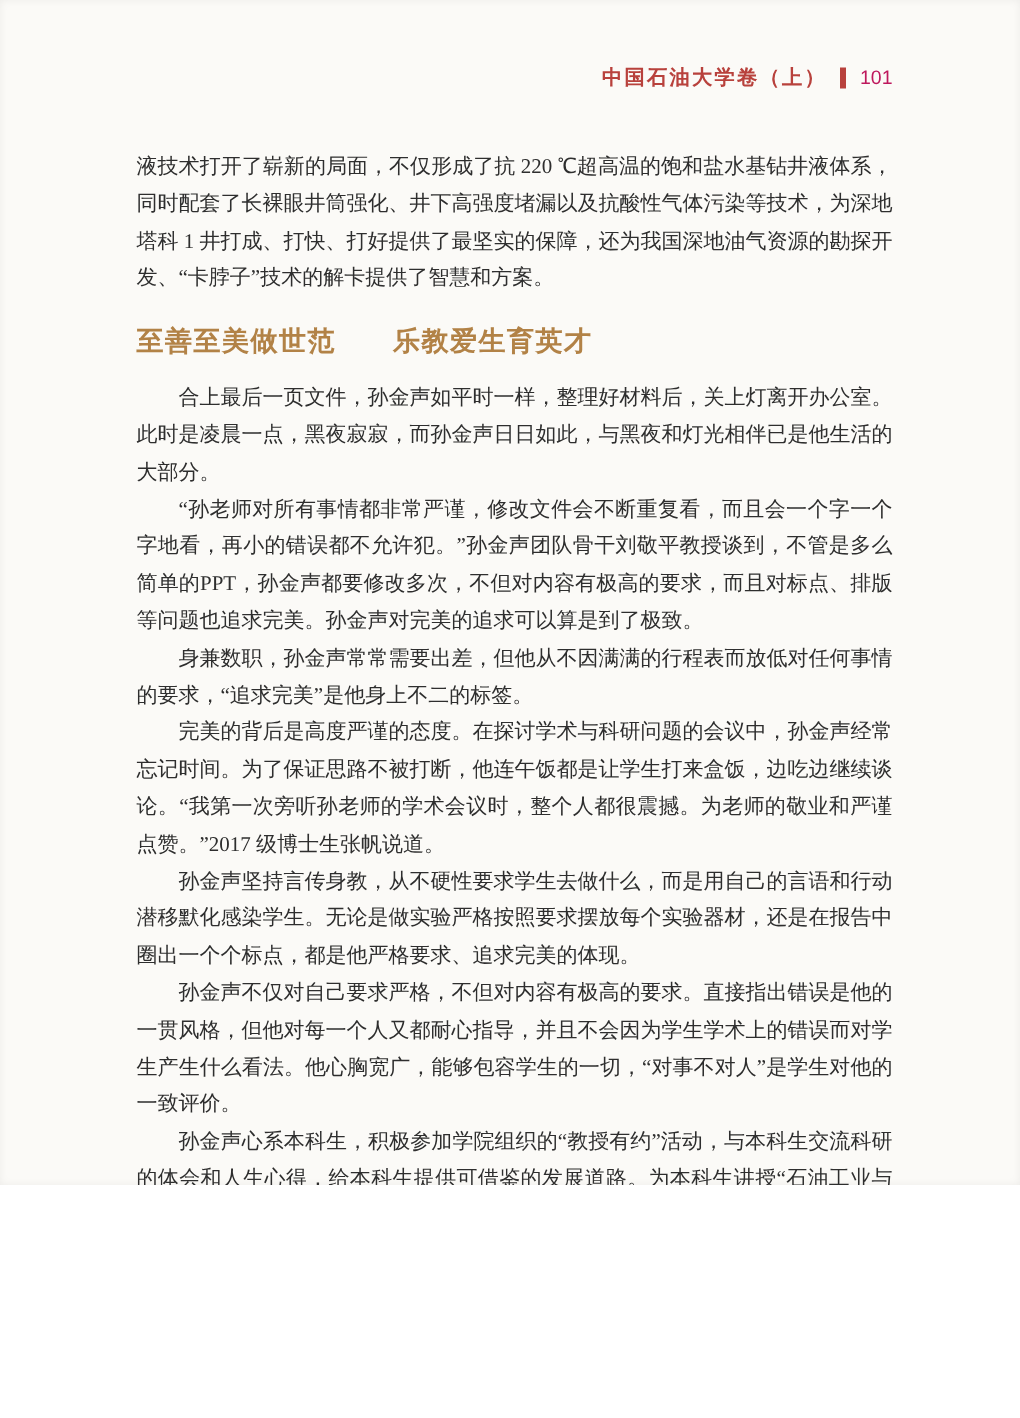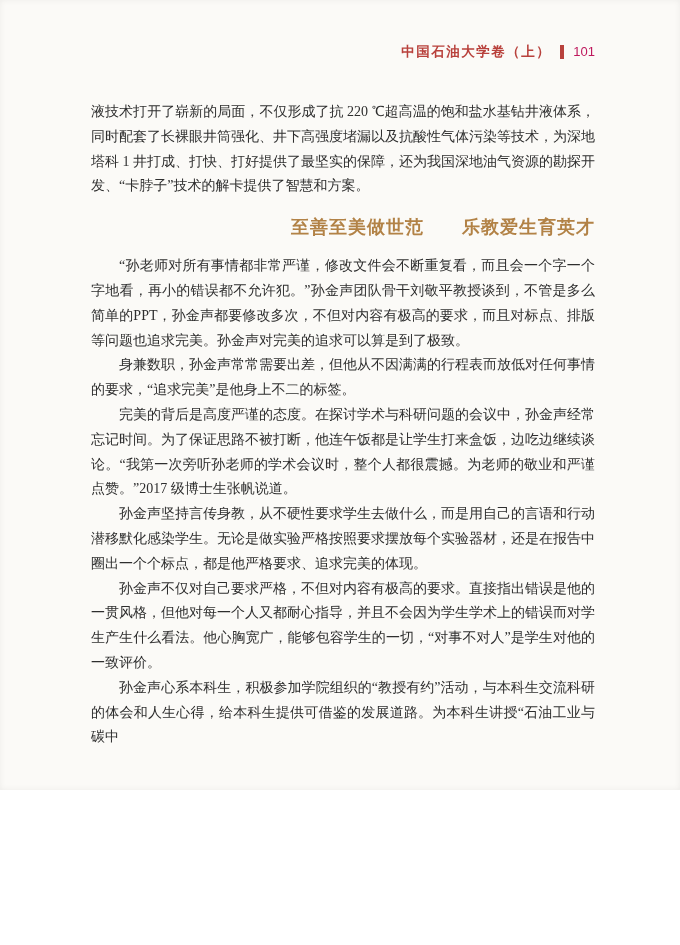--- a/index.html
+++ b/index.html
@@ -55,21 +55,21 @@
   .body-text p {
     margin: 0;
     text-indent: 2em;
   }
   .body-text p.no-indent {
     text-indent: 0;
     margin-top: 13px;
   }
   .section-heading {
     margin: 14px 0 12px;
-    text-align: right;
+    text-align: left;
     color: #b28246;
     font-size: 18px;
     font-weight: bold;
     line-height: 29px;
     letter-spacing: 1px;
     text-indent: 0 !important;
   }
 </style>
 </head>
 <body>
@@ -80,20 +80,21 @@
     <span class="book-title">中国石油大学卷（上）</span>
     <span class="header-bar"></span>
     <span class="page-number">101</span>
   </div>
 
   <div class="body-text">
     <p class="no-indent">液技术打开了崭新的局面，不仅形成了抗 220 ℃超高温的饱和盐水基钻井液体系，同时配套了长裸眼井筒强化、井下高强度堵漏以及抗酸性气体污染等技术，为深地塔科 1 井打成、打快、打好提供了最坚实的保障，还为我国深地油气资源的勘探开发、“卡脖子”技术的解卡提供了智慧和方案。</p>
 
     <div class="section-heading">至善至美做世范　　乐教爱生育英才</div>
 
+    <p>合上最后一页文件，孙金声如平时一样，整理好材料后，关上灯离开办公室。此时是凌晨一点，黑夜寂寂，而孙金声日日如此，与黑夜和灯光相伴已是他生活的大部分。</p>
     <p>“孙老师对所有事情都非常严谨，修改文件会不断重复看，而且会一个字一个字地看，再小的错误都不允许犯。”孙金声团队骨干刘敬平教授谈到，不管是多么简单的PPT，孙金声都要修改多次，不但对内容有极高的要求，而且对标点、排版等问题也追求完美。孙金声对完美的追求可以算是到了极致。</p>
     <p>身兼数职，孙金声常常需要出差，但他从不因满满的行程表而放低对任何事情的要求，“追求完美”是他身上不二的标签。</p>
     <p>完美的背后是高度严谨的态度。在探讨学术与科研问题的会议中，孙金声经常忘记时间。为了保证思路不被打断，他连午饭都是让学生打来盒饭，边吃边继续谈论。“我第一次旁听孙老师的学术会议时，整个人都很震撼。为老师的敬业和严谨点赞。”2017 级博士生张帆说道。</p>
     <p>孙金声坚持言传身教，从不硬性要求学生去做什么，而是用自己的言语和行动潜移默化感染学生。无论是做实验严格按照要求摆放每个实验器材，还是在报告中圈出一个个标点，都是他严格要求、追求完美的体现。</p>
     <p>孙金声不仅对自己要求严格，不但对内容有极高的要求。直接指出错误是他的一贯风格，但他对每一个人又都耐心指导，并且不会因为学生学术上的错误而对学生产生什么看法。他心胸宽广，能够包容学生的一切，“对事不对人”是学生对他的一致评价。</p>
     <p>孙金声心系本科生，积极参加学院组织的“教授有约”活动，与本科生交流科研的体会和人生心得，给本科生提供可借鉴的发展道路。为本科生讲授“石油工业与碳中</p>
   </div>
 
 </div>
 

